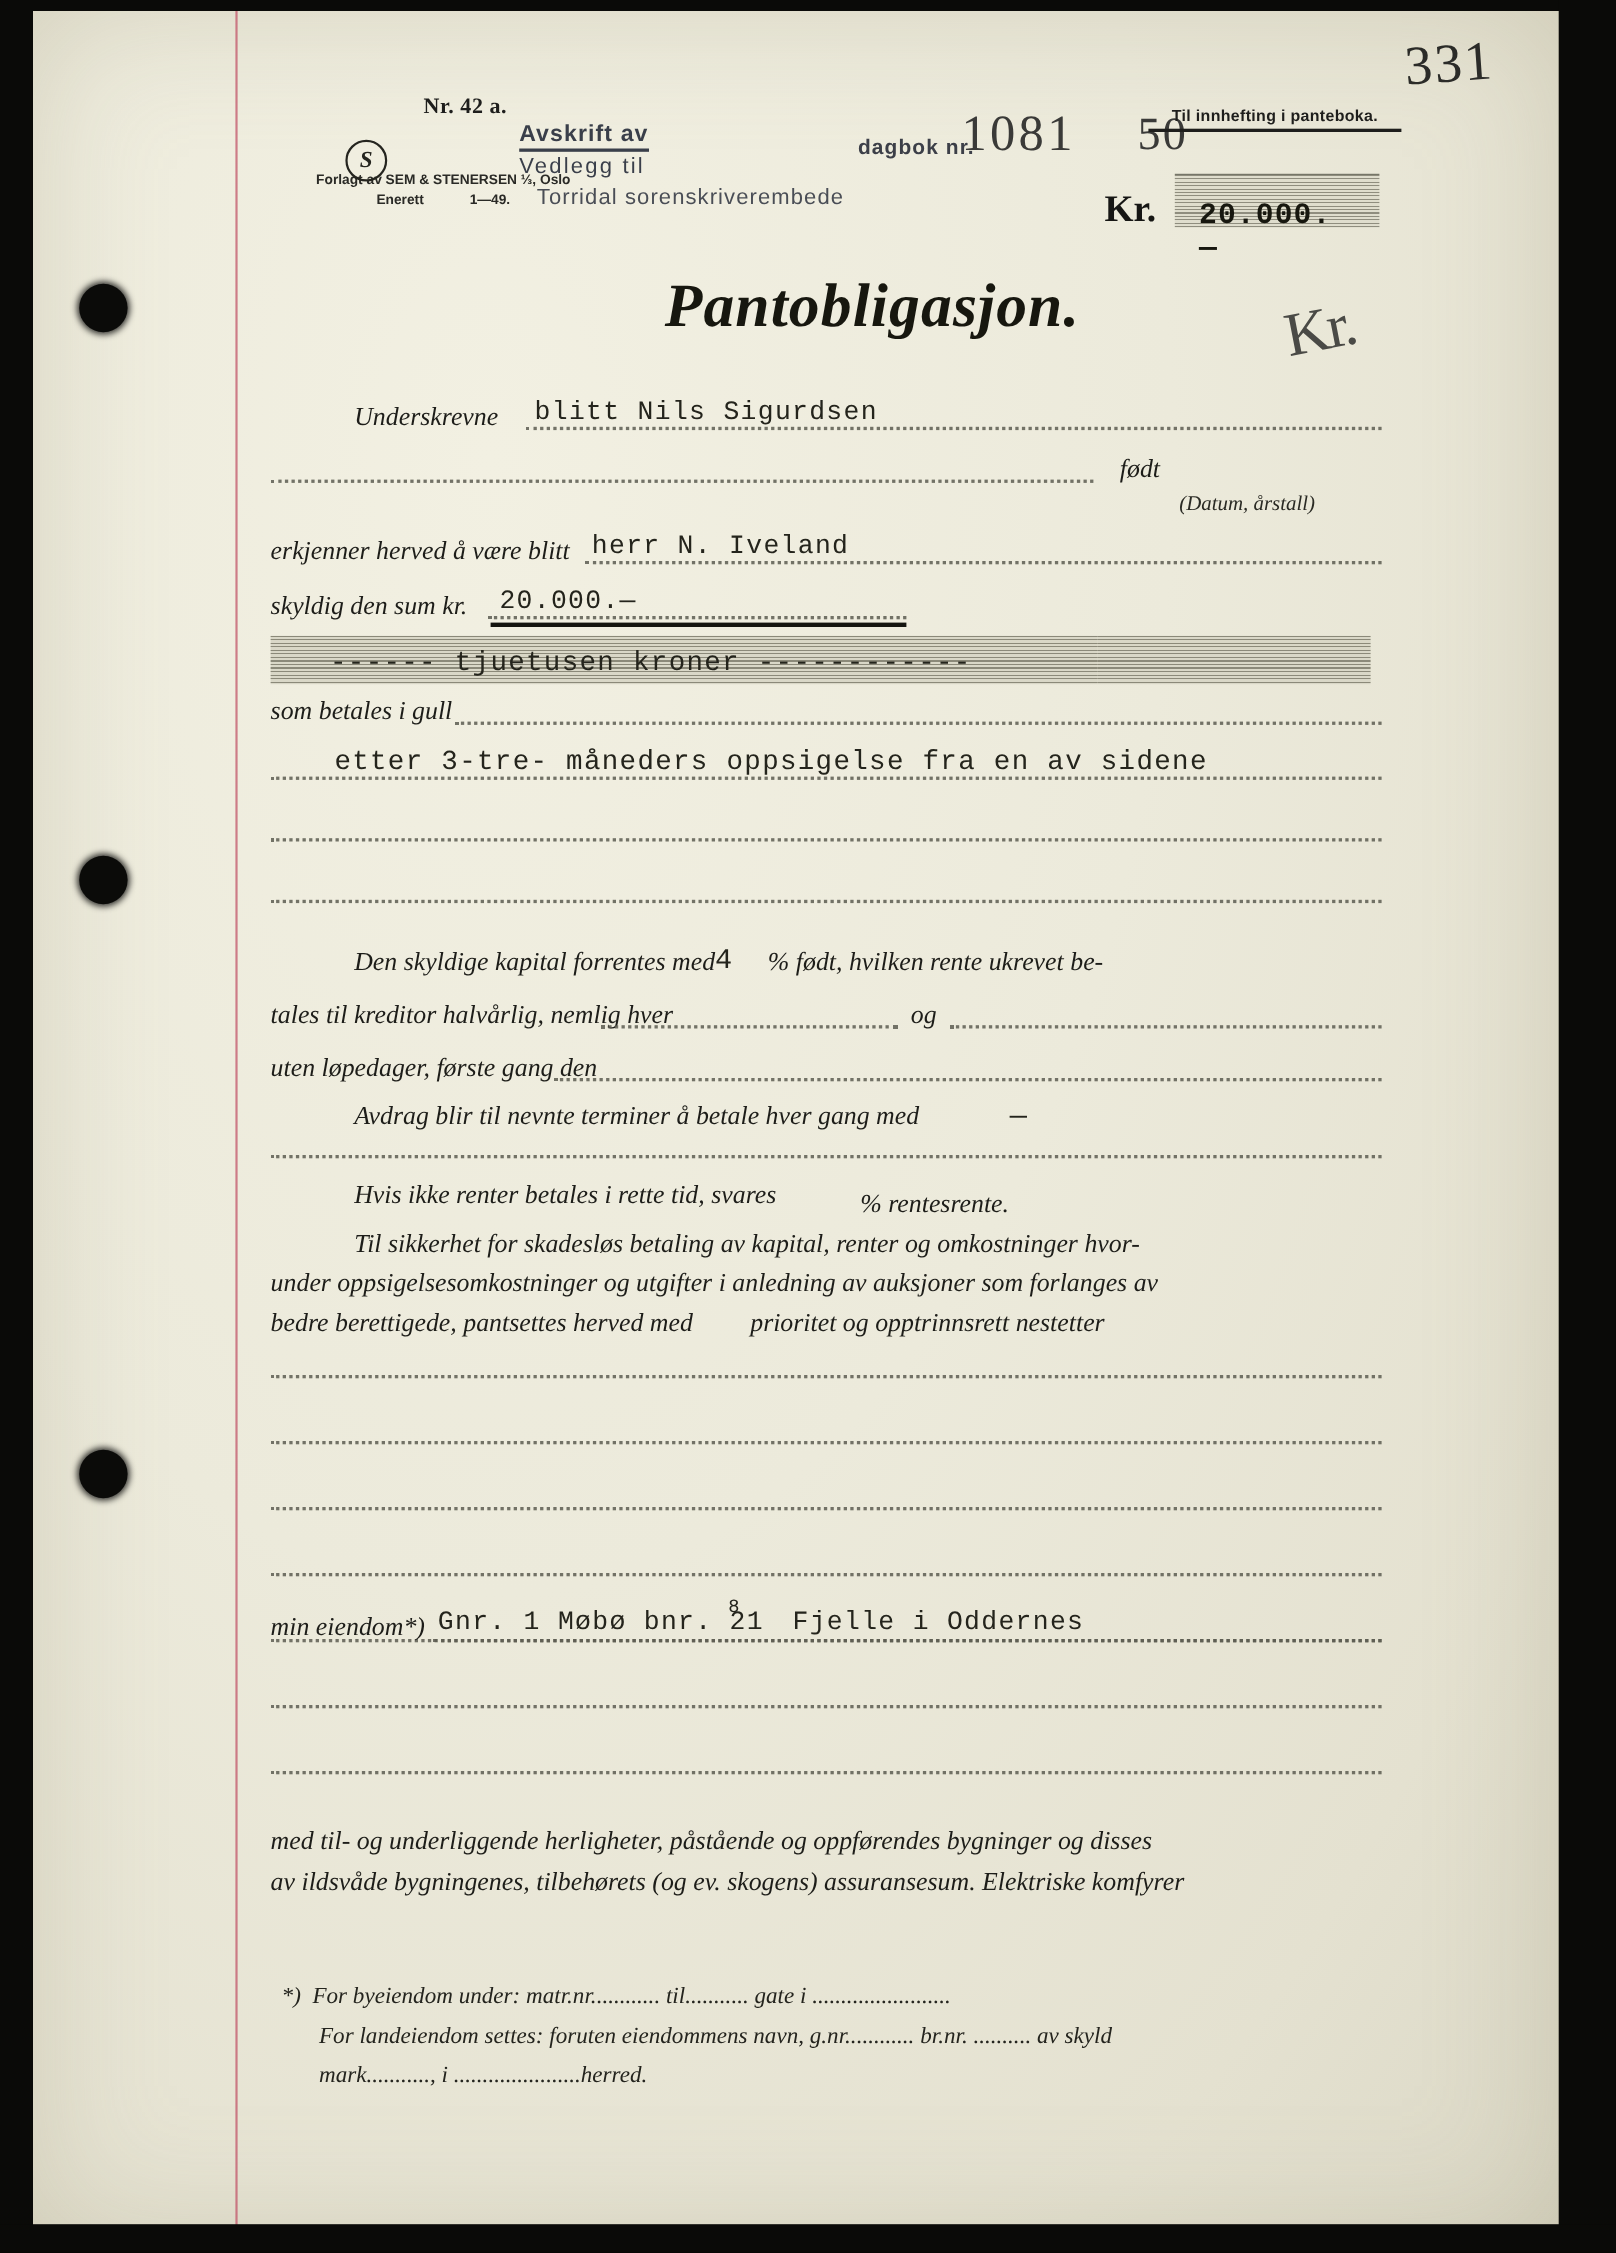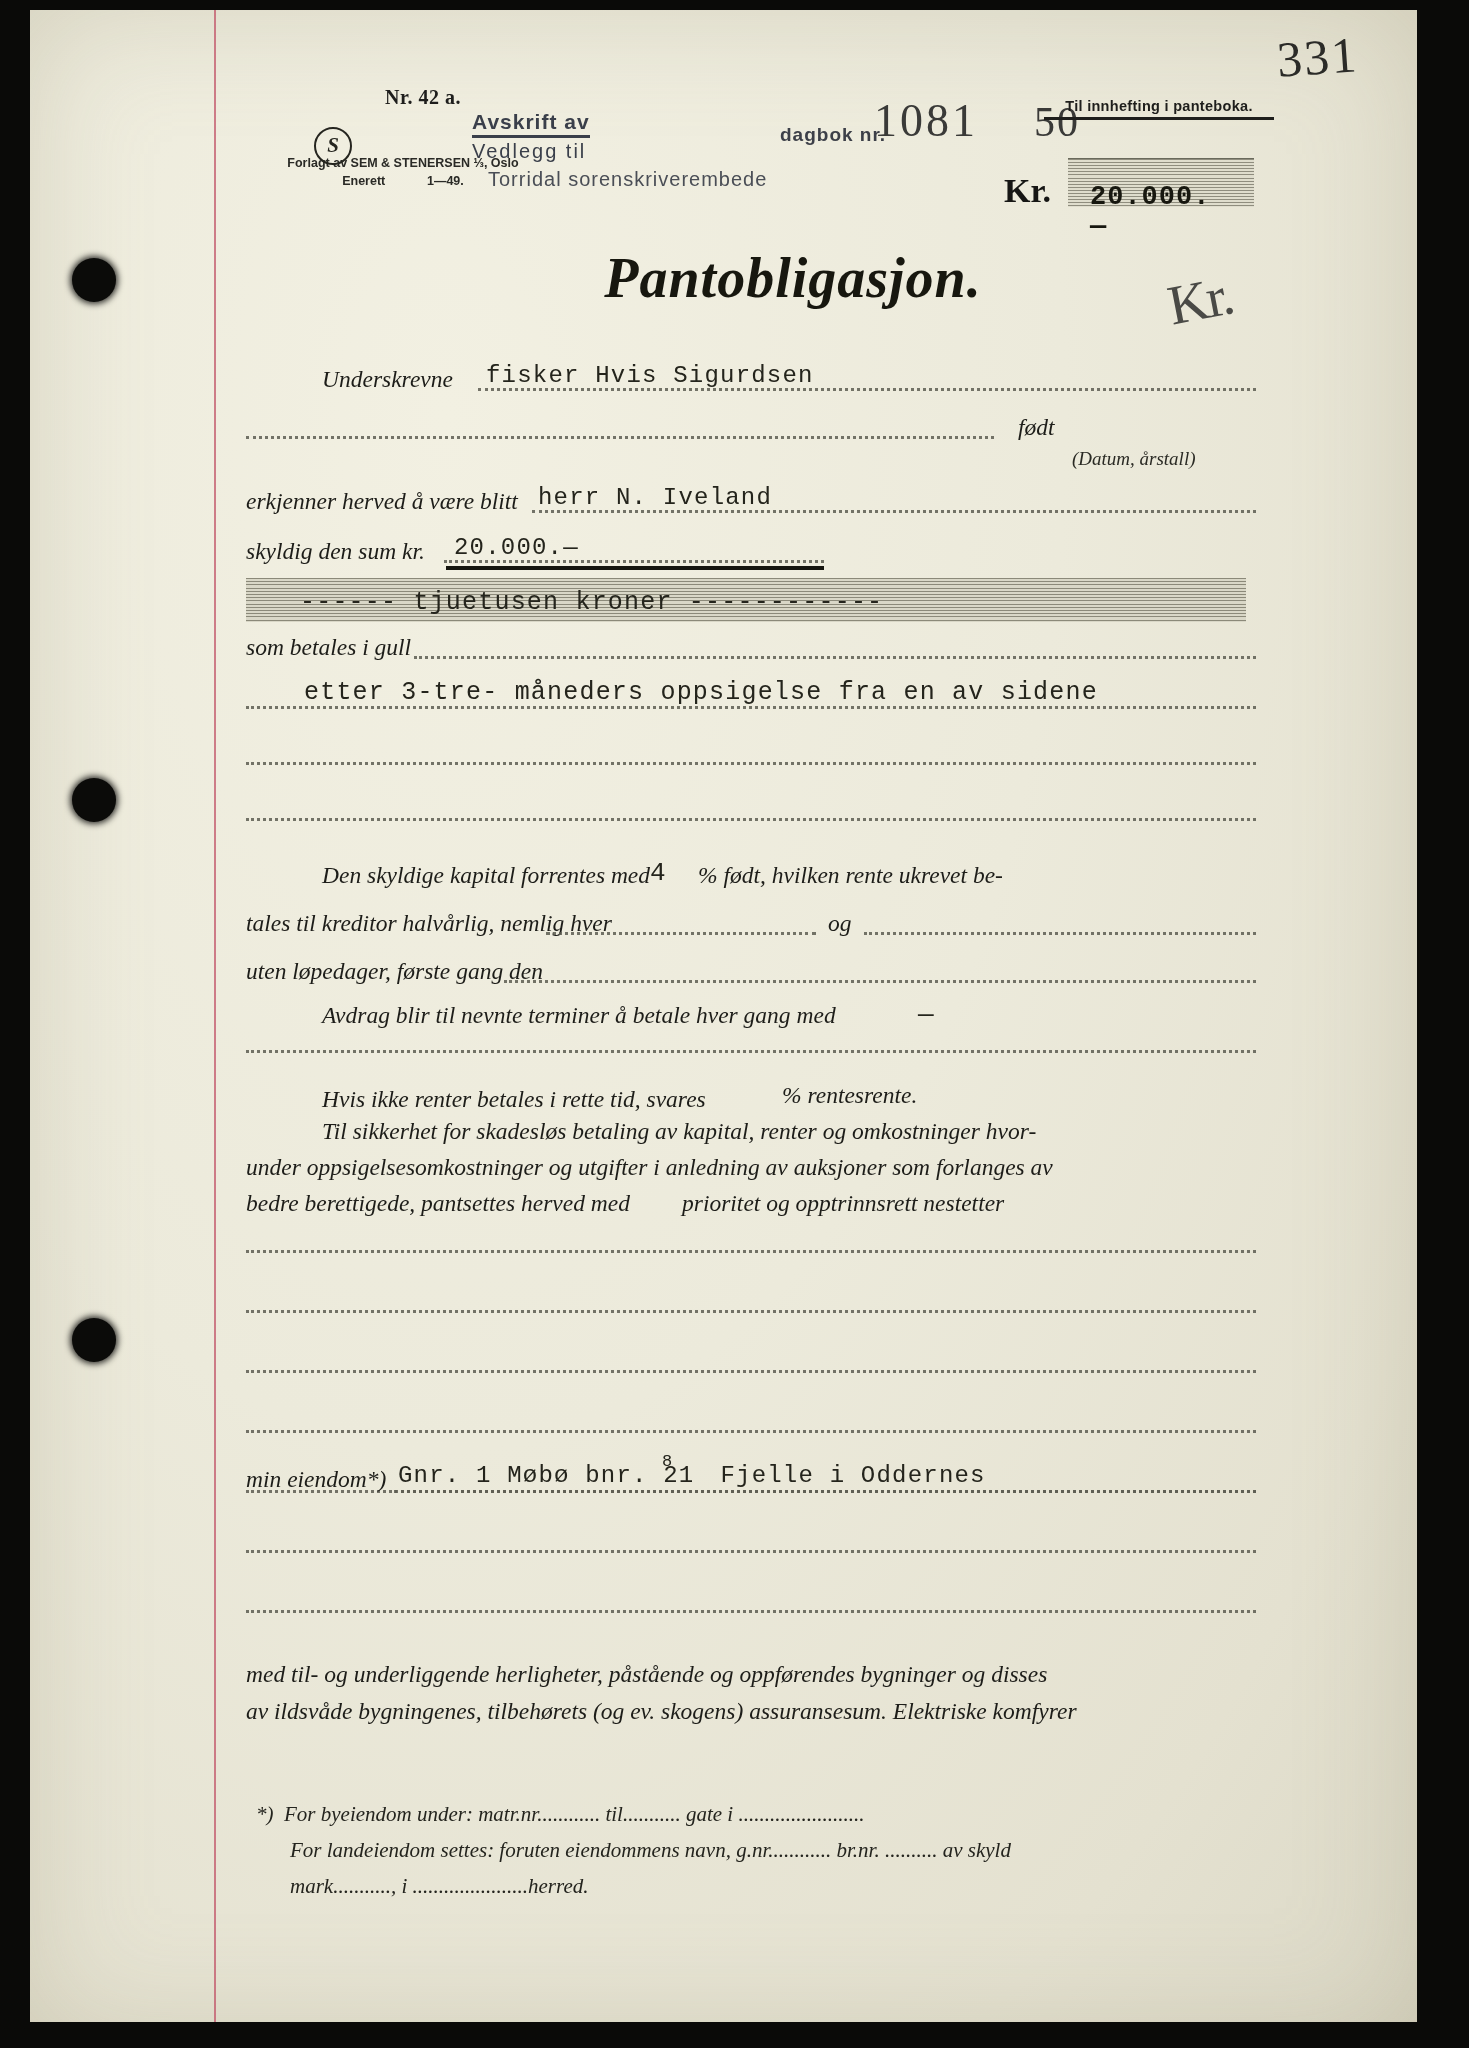--- a/index.html
+++ b/index.html
@@ -197,21 +197,21 @@
   #l-rente2{left:0;top:48px;}
   #dots-r2a{left:300px;top:70px;width:270px;}
   #l-og{left:582px;top:48px;}
   #dots-r2b{left:618px;top:70px;width:392px;}
   #l-rente3{left:0;top:96px;}
   #dots-r3{left:258px;top:118px;width:752px;}
   #l-avdrag{left:76px;top:140px;}
   #t-dash{left:672px;top:138px;font-size:26px;}
   #dots-avdrag{left:0;top:188px;width:1010px;}
 
-  #l-rentes{left:76px;top:224px;text-align:right;}
+  #l-rentes{left:76px;top:212px;text-align:right;}
   #t-pct{left:536px;top:220px;}
   #l-sikker{left:76px;top:256px;}
   #l-under2{left:0;top:292px;}
   #l-bedre{left:0;top:328px;}
   #t-prior{left:436px;top:328px;}
 
   #dots-s1{left:0;top:388px;width:1010px;}
   #dots-s2{left:0;top:448px;width:1010px;}
   #dots-s3{left:0;top:508px;width:1010px;}
   #dots-s4{left:0;top:568px;width:1010px;}
@@ -287,21 +287,21 @@
     </div>
 
     <div id="folio">331</div>
 
     <div id="doc-title">Pantobligasjon.</div>
     <div id="initials">Kr.</div>
 
     <div id="body">
 
       <span class="lbl abs" id="l-under">Underskrevne</span>
-      <span class="typed" id="t-under">fisker Hvis Sigurdsen</span>
+      <span class="typed" id="t-under">blitt Nils Sigurdsen</span>
       <div class="blankline abs" id="dots-under"></div>
 
       <div class="blankline abs" id="dots-born"></div>
       <span class="lbl abs" id="l-fodt">født</span>
       <span class="abs" id="sub-date">(Datum, årstall)</span>
 
       <span class="lbl abs" id="l-erkj">erkjenner herved å være blitt</span>
       <span class="typed" id="t-erkj">herr N. Iveland</span>
       <div class="blankline abs" id="dots-erkj"></div>
 

